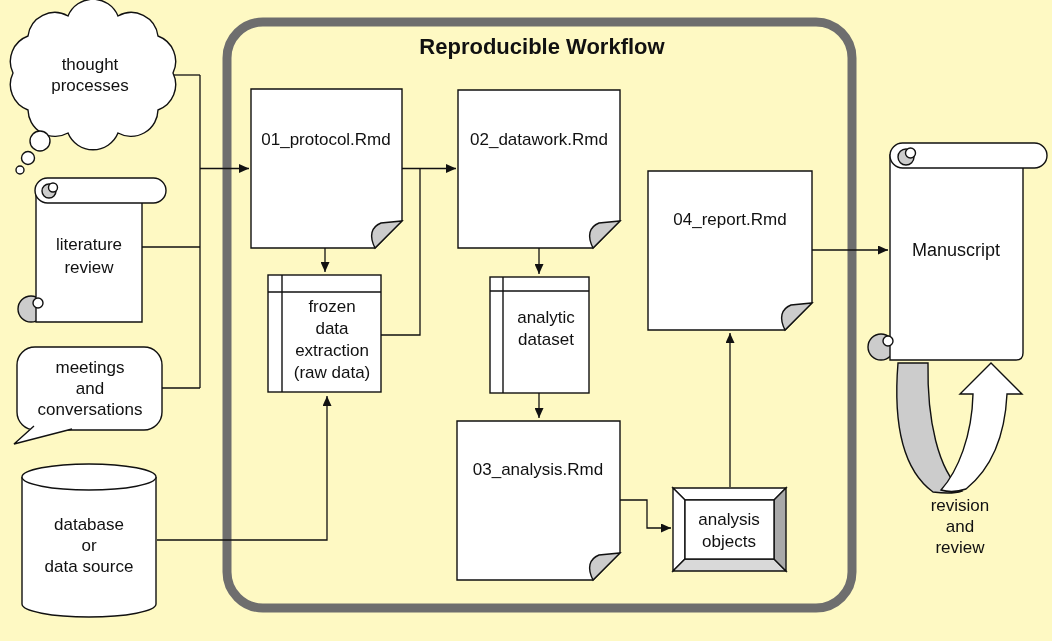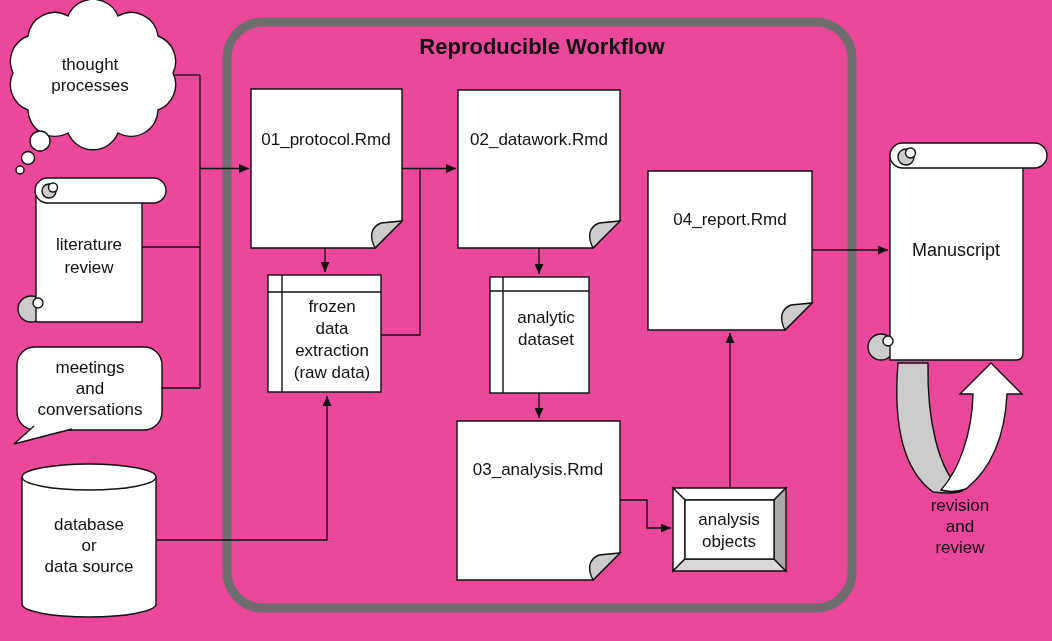--- a/index.html
+++ b/index.html
@@ -1,16 +1,16 @@
 <!DOCTYPE html>
 <html><head>
 <meta charset="utf-8">
 <style>
   html,body{margin:0;padding:0;background:#ffffff;}
-  .stage{width:1052px;height:641px;position:relative;background:#ec4899;}
+  .stage{width:1052px;height:641px;position:relative;background:#fef9c3;}
   svg{display:block;}
   .shape{fill:#ffffff;stroke:#111111;stroke-width:1.4;}
   .gray{fill:#cccccc;stroke:#111111;stroke-width:1.4;}
   .conn{fill:none;stroke:#111111;stroke-width:1.3;}
   .lbl{font-family:"Liberation Sans",sans-serif;font-size:17px;fill:#111;text-anchor:middle;}
   .big{font-size:18px;}
   .ttl{font-family:"Liberation Sans",sans-serif;font-size:22px;font-weight:bold;fill:#111;text-anchor:middle;}
 </style>
 </head>
 <body>

